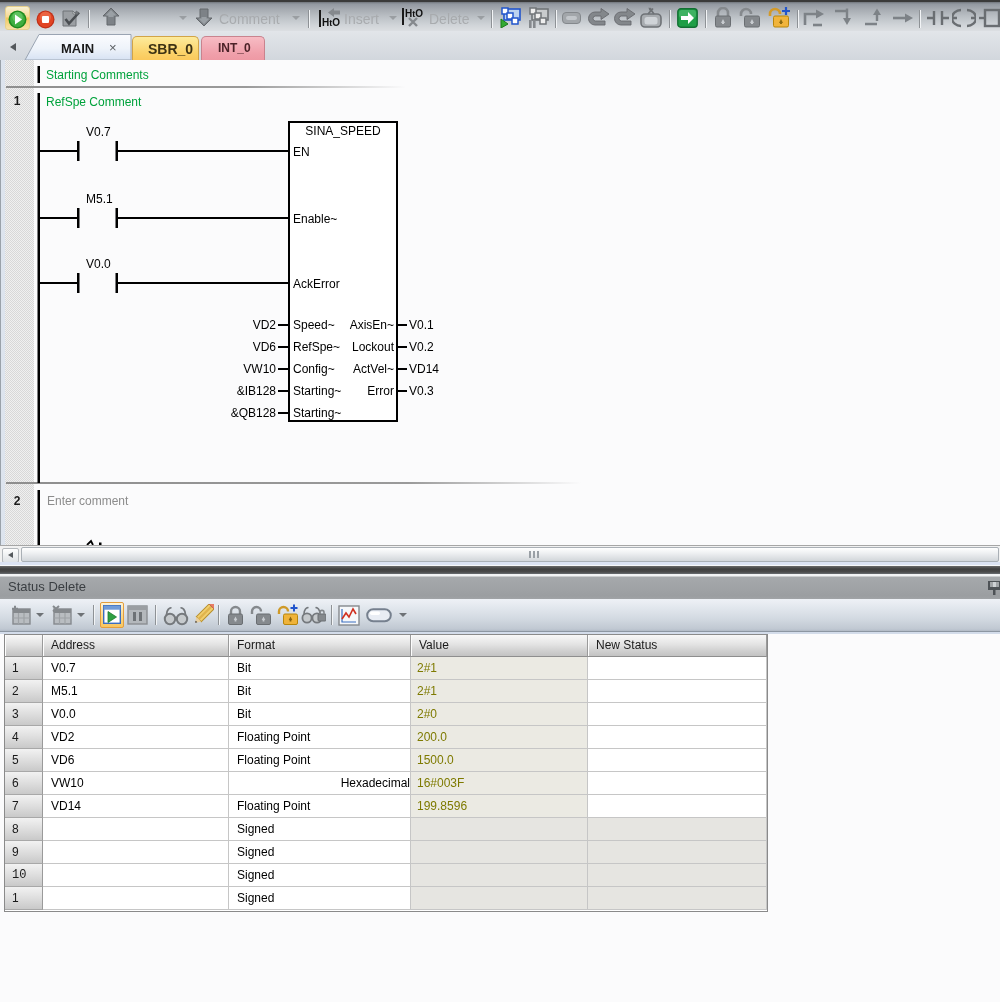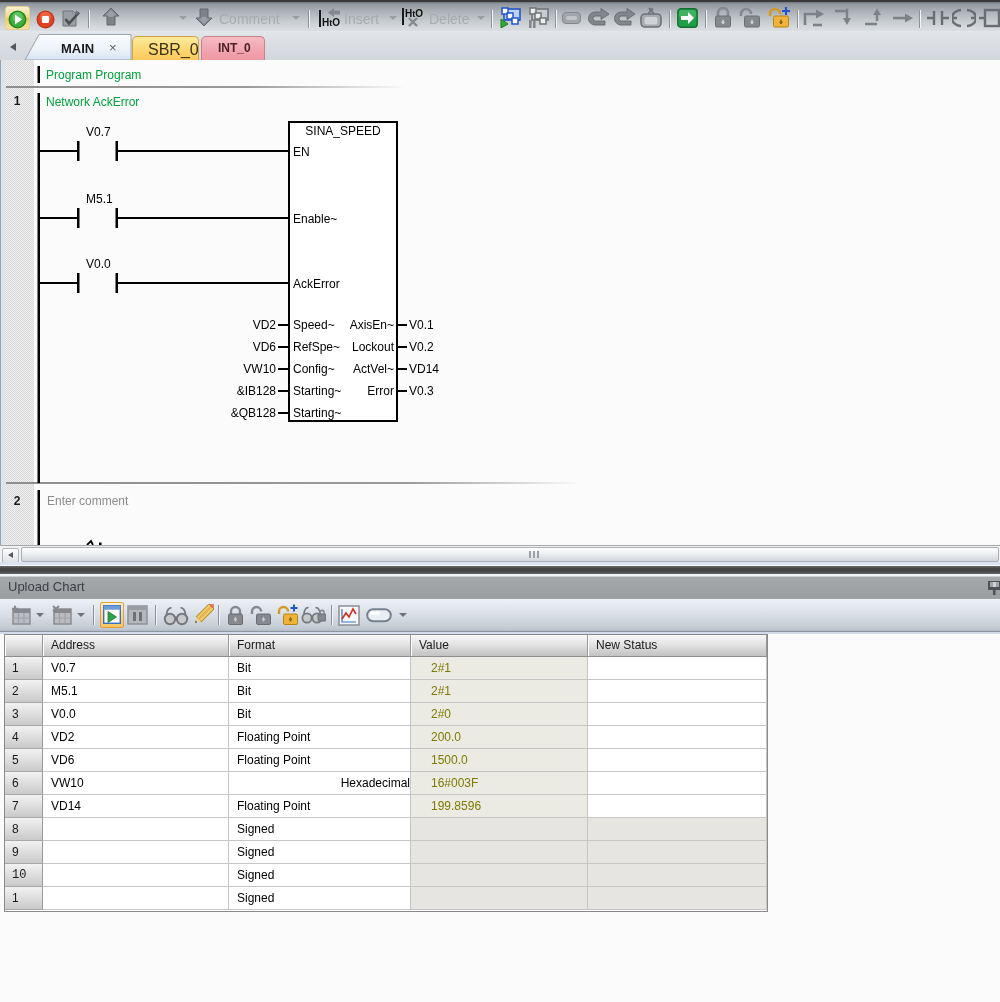--- a/index.html
+++ b/index.html
@@ -180,21 +180,21 @@
           <stop offset="1" stop-color="#d7e2f3"></stop>
     </linearGradient>
       </defs>
     <path d="M15,0.5 H107 V26 H1 Z" fill="url(#gmain)" stroke="#9aa4b2" stroke-width="1"></path>
   </svg>
   <div class="txt" style="left:61px;top:10px;font-size:13px;font-weight:bold;color:#1a1a1a;">MAIN</div>
   <div class="txt" style="left:109px;top:9px;font-size:13px;color:#5a5e62;">×</div>
 
   <div class="abs" style="left:132px;top:5px;width:67px;height:24px;border-radius:5px 5px 0 0;border:1px solid #d2a447;border-bottom:none;
      background:linear-gradient(#fdeb9c,#fbd269 70%,#fbc95c);box-sizing:border-box;"></div>
-  <div class="txt" style="left:148px;top:10px;font-size:16px;font-weight:normal;color:#3c3214;">SBR_0</div>
+  <div class="txt" style="left:148px;top:10px;font-size:14px;font-weight:bold;color:#3c3214;">SBR_0</div>
 
   <div class="abs" style="left:201px;top:5px;width:64px;height:24px;border-radius:5px 5px 0 0;border:1px solid #c9838e;border-bottom:none;
      background:linear-gradient(#f7bcc4,#f0a0ab 70%,#ee99a4);box-sizing:border-box;"></div>
   <div class="txt" style="left:218px;top:10px;font-size:12px;font-weight:bold;color:#4c2228;">INT_0</div>
 </div>
 
 <div class="abs" id="editor" style="left:0;top:60px;width:1000px;height:485px;background:#fbfbfc;">
 
   <div class="abs" style="left:0;top:0;width:1px;height:485px;background:#9aa2aa;"></div>
   <div class="abs" style="left:1px;top:0;width:4px;height:485px;background:#dde4ee;"></div>
@@ -203,22 +203,22 @@
      background:repeating-conic-gradient(#d8d8d8 0% 25%,#f0f0f0 0% 50%) 0 0/2px 2px;"></div>
 
   <div class="txt" style="left:5px;top:34px;width:24px;text-align:center;font-size:12px;font-weight:bold;color:#1a1a1a;">1</div>
   <div class="txt" style="left:5px;top:434px;width:24px;text-align:center;font-size:12px;font-weight:bold;color:#1a1a1a;">2</div>
 
   <div class="abs" style="left:6px;top:26px;width:400px;height:2px;
      background:linear-gradient(to right,#8e8e8e 0,#9a9a9a 60%,rgba(180,180,180,0) 100%);"></div>
   <div class="abs" style="left:6px;top:422px;width:575px;height:2px;
      background:linear-gradient(to right,#8e8e8e 0,#9a9a9a 70%,rgba(180,180,180,0) 100%);"></div>
 
-  <div class="txt" style="left:46px;top:8px;font-size:12px;color:#00a23c;">Program Program</div>
-  <div class="txt" style="left:46px;top:35px;font-size:12px;color:#00a23c;">Network AckError</div>
+  <div class="txt" style="left:46px;top:8px;font-size:12px;color:#00a23c;">Starting Comments</div>
+  <div class="txt" style="left:46px;top:35px;font-size:12px;color:#00a23c;">RefSpe Comment</div>
   <div class="txt" style="left:47px;top:434px;font-size:12px;color:#8c8c8c;">Enter comment</div>
 
   <svg class="abs" style="left:0;top:0;" width="1000" height="485" viewBox="0 0 1000 485" font-family="Liberation Sans" font-size="12" fill="#000">
 
     <rect x="37.5" y="6" width="2.5" height="17" fill="#000"></rect>
     <rect x="37.5" y="33" width="2.5" height="390" fill="#000"></rect>
     <rect x="37.5" y="430" width="2.5" height="55" fill="#000"></rect>
 
     <text x="86" y="76">V0.7</text>
     <rect x="40" y="90" width="38" height="2" fill="#000"></rect>
@@ -290,21 +290,21 @@
 
   <div class="abs" style="left:0;top:16px;width:1000px;height:3px;background:#dbe2f2;"></div>
   <div class="abs" style="left:0;top:19px;width:1000px;height:2px;background:#f6f7f8;"></div>
 </div>
 
 <div class="abs" style="left:0;top:566px;width:1000px;height:8px;
   background:linear-gradient(#6a6a6a 0,#3f3f3f 3px,#4a4a4a 6px,#6a6e72 8px);"></div>
 
 <div class="abs" id="sctitle" style="left:0;top:574px;width:1000px;height:25px;
   background:linear-gradient(#f2f3f4 0,#f2f3f4 2px,#a6a9ac 3px,#9b9ea1 22px,#a0a3a6 25px);">
-  <div class="txt" style="left:8px;top:5px;font-size:13px;color:#3a3e42;">Upload Chart</div>
+  <div class="txt" style="left:8px;top:5px;font-size:13px;color:#3a3e42;">Status Delete</div>
 
   <svg class="abs" style="left:988px;top:7px;" width="12" height="14" viewBox="0 0 12 14">
     <rect x="1" y="0" width="11" height="7" fill="none" stroke="#4e5256" stroke-width="2"></rect>
     <rect x="5" y="1" width="3" height="5" fill="#cfd2d5"></rect>
     <rect x="0" y="7" width="12" height="2" fill="#4e5256"></rect>
     <rect x="5" y="9" width="2.5" height="5" fill="#4e5256"></rect>
   </svg>
 </div>
 
 <div class="abs" id="sctools" style="left:0;top:599px;width:1000px;height:33px;
@@ -406,21 +406,21 @@
 <div class="abs" id="table" style="left:4px;top:634px;width:764px;height:278px;background:#fff;border:1px solid #8a8a8a;box-sizing:border-box;">
   <style>
     .hdr{position:absolute;top:0;height:22px;background:linear-gradient(#f8f8f8 0,#e3e3e3 45%,#cdcdcd 80%,#c3c3c3 100%);
          border-right:1px solid #9a9a9a;border-bottom:1px solid #8e8e8e;box-sizing:border-box;
          font-size:12px;color:#1a1a1a;line-height:21px;padding-left:8px;box-shadow:inset 1px 0 0 #fdfdfd;}
     .rh{position:absolute;left:0;width:38px;height:23px;background:linear-gradient(#f2f2f2 0,#dedede 50%,#c9c9c9 100%);
         border-right:1px solid #9a9a9a;border-bottom:1px solid #a8a8a8;box-sizing:border-box;
         font-size:12px;color:#1a1a1a;line-height:22px;padding-left:7px;}
     .cell{position:absolute;height:23px;border-right:1px solid #c6c6c6;border-bottom:1px solid #c6c6c6;
           box-sizing:border-box;font-size:12px;color:#000;line-height:22px;padding-left:8px;white-space:nowrap;}
-    .val{padding-left:20px;color:#7e7a00;background:#ebeae3;}
+    .val{padding-left:6px;color:#7e7a00;background:#ebeae3;}
   </style>
   <div class="hdr" style="left:0;width:38px;"></div>
   <div class="hdr" style="left:38px;width:186px;">Address</div>
   <div class="hdr" style="left:224px;width:182px;">Format</div>
   <div class="hdr" style="left:406px;width:177px;">Value</div>
   <div class="hdr" style="left:583px;width:179px;">New Status</div>
   <div class="rh" style="top:22px;">1</div>
   <div class="cell" style="left:38px;top:22px;width:186px;">V0.7</div>
   <div class="cell" style="left:224px;top:22px;width:182px;">Bit</div>
   <div class="cell val" style="left:406px;top:22px;width:177px;background:#ebeae3;">2#1</div>

